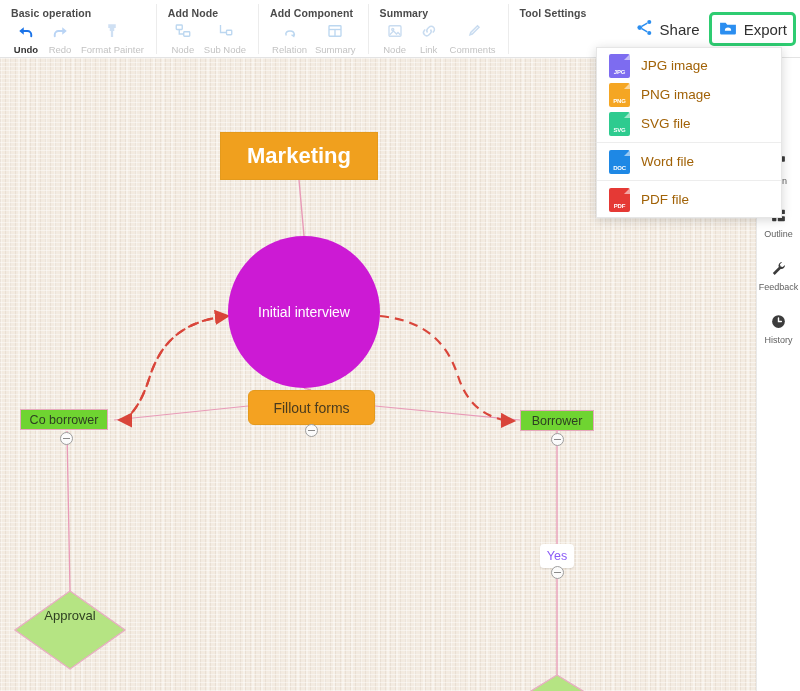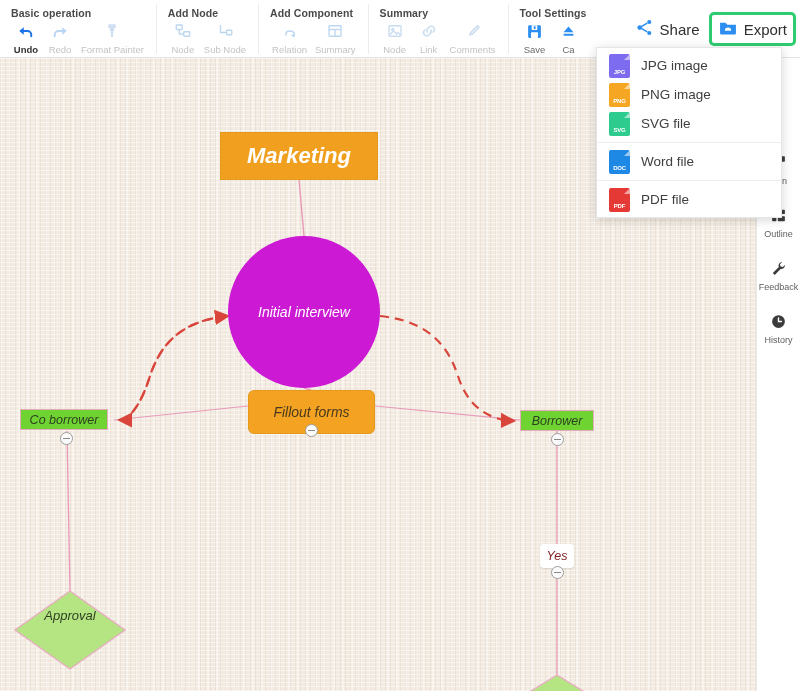--- a/index.html
+++ b/index.html
@@ -59,21 +59,21 @@
     position: absolute; left: 596px; top: 47px; width: 186px;
     background: #fff; border: 1px solid #e6e6e6;
     box-shadow: 0 2px 10px rgba(0,0,0,.16);
     z-index: 40; padding: 3px 0;
   }
   .dd-item {
     display: flex; align-items: center; gap: 11px;
     height: 29px; padding: 0 12px; cursor: pointer;
   }
   .dd-sep { height: 1px; background: #ededed; margin: 4px 0; }
-  .dd-label { font-size: 13.5px; color: #404040; }
+  .dd-label { font-size: 13.5px; color: #a16207; }
   .fileicon {
     position: relative; width: 21px; height: 24px; border-radius: 2px;
     display: flex; align-items: flex-end; justify-content: center;
     padding-bottom: 3px;
     font-size: 6px; font-weight: bold; color: #fff; letter-spacing: -.2px;
   }
   .fileicon::after {
     content: ""; position: absolute; right: 0; top: 0;
     border-width: 0 0 6px 6px; border-style: solid;
     border-color: transparent transparent rgba(255,255,255,.55) transparent;
@@ -99,36 +99,36 @@
     background-color: #f3ebe1;
     background-image:
       repeating-linear-gradient(0deg, rgba(255,255,255,.45) 0 1px, rgba(0,0,0,0) 1px 4px),
       repeating-linear-gradient(90deg, rgba(214,200,185,.35) 0 1px, rgba(0,0,0,0) 1px 5px),
       repeating-linear-gradient(90deg, rgba(255,255,255,.35) 0 2px, rgba(0,0,0,0) 2px 9px);
     overflow: hidden;
   }
   .svg-layer { position: absolute; left: 0; top: 0; width: 757px; height: 633px; }
 
   .node { position: absolute; display: flex; align-items: center; justify-content: center; }
-  .node-text { white-space: nowrap; font-style: italic; }
+  .node-text { white-space: nowrap; }
 
   .n-root {
     left: 220px; top: 74px; width: 158px; height: 48px;
     background: #f0a01e; border: 1px solid #e59a1c;
   }
   .n-root .node-text { color: #fff; font-size: 22px; font-weight: bold; }
 
   .n-circle {
     left: 228px; top: 178px; width: 152px; height: 152px;
     background: #cc1ad4; border-radius: 50%;
   }
   .n-circle .node-text { color: #ffffff; font-size: 14px; }
 
   .n-fillout {
-    left: 248px; top: 332px; width: 127px; height: 44px;
+    left: 248px; top: 332px; width: 127px; height: 35px;
     background: #f4a221; border: 1px solid #e59a1c; border-radius: 6px;
   }
   .n-fillout .node-text { color: #4a3b1e; font-size: 14px; }
 
   .n-coborrower {
     left: 20px; top: 351px; width: 88px; height: 21px;
     background: #6fd431; border: 1px solid #e6a8bd;
   }
   .n-coborrower .node-text { color: #2e3f22; font-size: 12.5px; }
 
@@ -136,21 +136,21 @@
     left: 520px; top: 352px; width: 74px; height: 21px;
     background: #6fd431; border: 1px solid #e6a8bd;
   }
   .n-borrower .node-text { color: #2e3f22; font-size: 12.5px; }
 
   .n-yes {
     left: 540px; top: 486px; width: 34px; height: 24px;
     background: #fff; border-radius: 4px;
     box-shadow: 0 1px 2px rgba(0,0,0,.10);
   }
-  .n-yes .node-text { color: #7f1d1d; font-size: 12.5px; }
+  .n-yes .node-text { color: #8b5cf6; font-size: 12.5px; }
 
   .diamond-wrap { position: absolute; }
   .diamond-wrap .node-text {
     position: absolute; left: 0; top: 0; width: 100%; height: 100%;
     display: flex; align-items: center; justify-content: center;
     color: #2e3f22; font-size: 13px; pointer-events: none;
   }
   .d-approval1 { left: 15px; top: 518px; width: 110px; height: 78px; }
   .d-approval2 { left: 497px; top: 617px; width: 120px; height: 74px; }
 
@@ -283,42 +283,20 @@
                 <path d="M18 5 l2 2 l-9 9 l-3 1 l1 -3 z"></path>
               </svg>
           </div>
           <div class="tb-lbl">Comments</div>
         </div>
       </div>
     </div>
 
     <div class="tb-group">
       <div class="tb-title">Tool Settings</div>
-      <div class="tb-items">
-        <div class="tb-item enabled">
-          <div class="tb-ico">
-            <svg width="17" height="17" viewBox="0 0 24 24">
-                <rect x="3" y="3" width="18" height="18" rx="2" fill="#2b8ef0"></rect>
-                <rect x="8" y="3" width="8" height="7" rx="1" fill="#fff"></rect>
-                <rect x="11" y="4.5" width="2.5" height="4" fill="#2b8ef0"></rect>
-                <rect x="7" y="13" width="10" height="8" rx="1" fill="#fff"></rect>
-              </svg>
-          </div>
-          <div class="tb-lbl">Save</div>
-        </div>
-        <div class="tb-item enabled">
-          <div class="tb-ico">
-            <svg width="17" height="17" viewBox="0 0 24 24">
-                <path d="M12 5 L19 13 H5 Z" fill="#2b8ef0"></path>
-                <rect x="5" y="15" width="14" height="3" rx="1.2" fill="#2b8ef0"></rect>
-              </svg>
-          </div>
-          <div class="tb-lbl">Ca</div>
-        </div>
-      </div>
     </div>
 
     <div class="tb-actions">
       <div class="tb-action">
         <span>
           <svg width="19" height="19" viewBox="0 0 24 24" fill="#2b8ef0">
               <circle cx="18" cy="5" r="2.6"></circle>
               <circle cx="18" cy="19" r="2.6"></circle>
               <circle cx="6" cy="12" r="3"></circle>
               <path d="M8.5 10.5 L15.5 6.5 M8.5 13.5 L15.5 17.5" stroke="#2b8ef0" stroke-width="2"></path>

